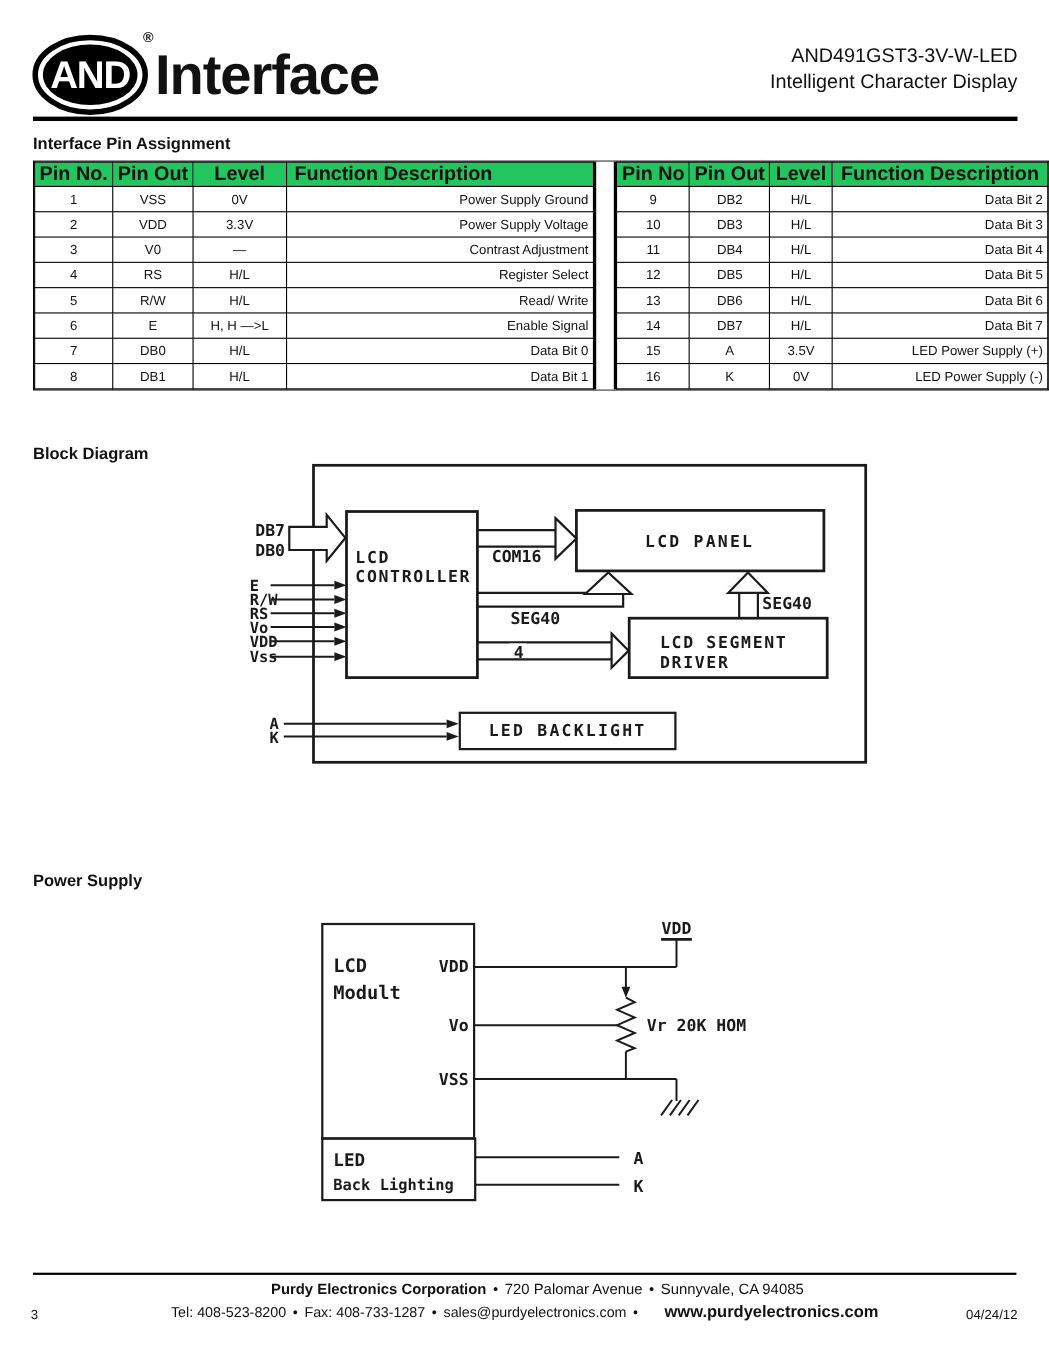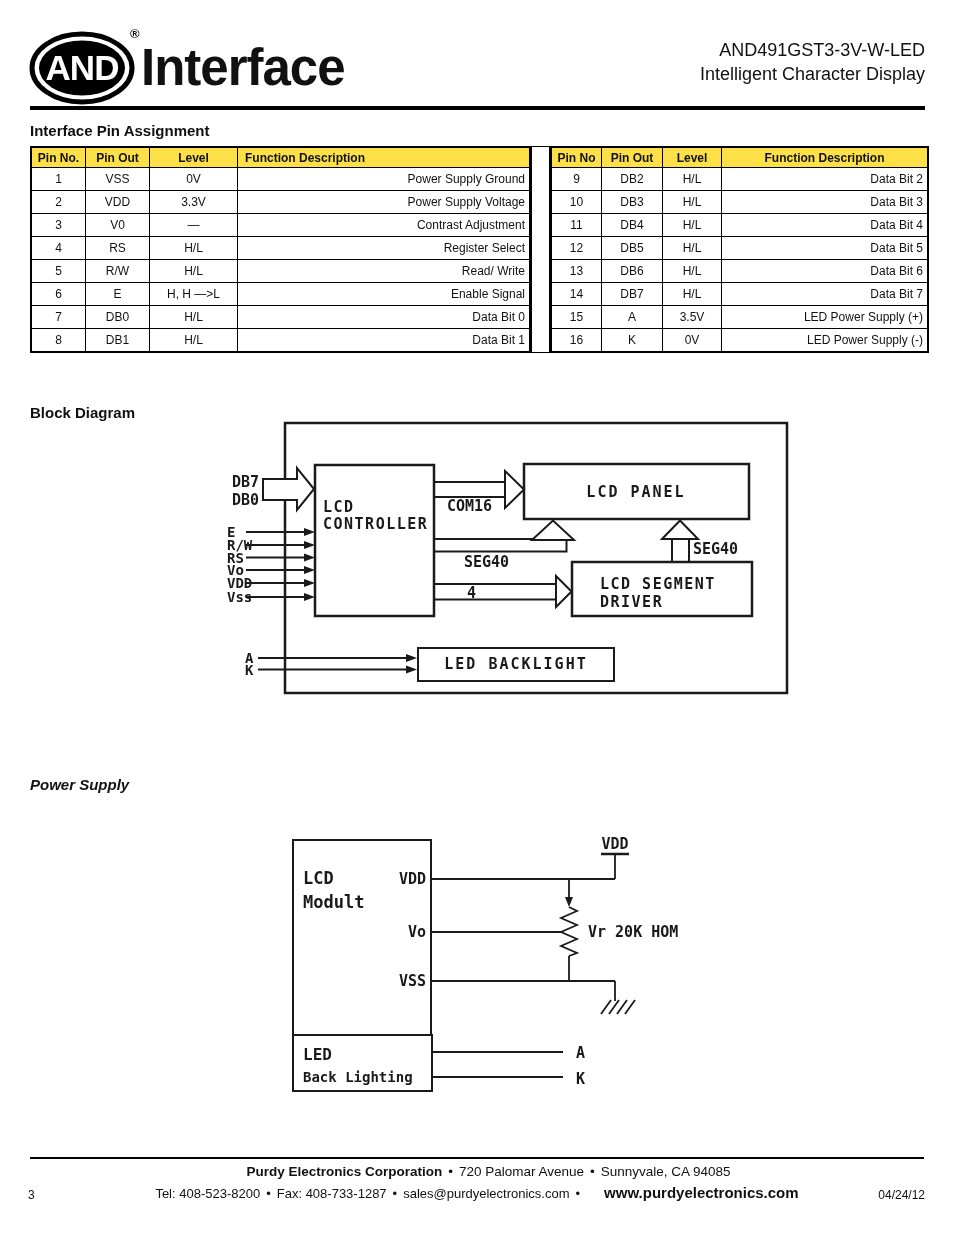--- a/index.html
+++ b/index.html
@@ -25,21 +25,21 @@
   
   .pin-tables {
     position:absolute; left:30px; top:146px; display:flex; align-items:stretch;
     border:1px solid #000;
   }
   .pin-tables table { border-collapse:collapse; table-layout:fixed; font-size:12px; }
   .pin-tables th, .pin-tables td {
     border:1.5px solid #000; padding:0 4px; height:22px; text-align:center;
     overflow:hidden; white-space:nowrap;
   }
-  .pin-tables th { background:#fde047; font-weight:bold; height:19px; font-size:12px; }
+  .pin-tables th { background:#22c55e; font-weight:bold; height:19px; font-size:18px; }
   .pin-tables td.fn { text-align:right; padding-left:7px; }
   .pin-tables th.fn-left { text-align:left; padding-left:7px; }
   .tbl-spacer { width:21px; box-sizing:border-box; border-left:2px solid #000; border-right:2px solid #000; background:#fff; }
   
   .diagram { position:absolute; }
   .diagram .box { fill:none; stroke:#1a1a1a; }
   .diagram .wire { stroke:#1a1a1a; fill:none; }
   .diagram .hollow { fill:#ffffff; stroke:#1a1a1a; }
   .diagram .solidhead { fill:#1a1a1a; stroke:none; }
   .diagram text {
@@ -279,21 +279,21 @@
     <g>
       <line class="wire" stroke-width="1.8" x1="258" y1="658" x2="406" y2="658"></line>
         <polygon class="solidhead" points="417,658 406,654 406,662"></polygon>
       <line class="wire" stroke-width="1.8" x1="258" y1="669.5" x2="406" y2="669.5"></line>
         <polygon class="solidhead" points="417,669.5 406,665.5 406,673.5"></polygon>
     </g>
     <text x="245" y="663" font-size="14">A</text>
     <text x="245" y="675" font-size="14">K</text>
   </svg>
 
-  <div class="sec-title" style="top:776px;font-style:italic;">Power Supply</div>
+  <div class="sec-title" style="top:792px;">Power Supply</div>
 
   <svg class="diagram" style="left:280px; top:825px;" width="400" height="270" viewBox="280 825 400 270">
 
     <rect class="box" x="293" y="840" width="138" height="195" stroke-width="2"></rect>
     <rect class="box" x="293" y="1035" width="139" height="56" stroke-width="2"></rect>
 
     <text x="303" y="884" font-size="17">LCD</text>
     <text x="303" y="908" font-size="17">Modult</text>
 
     <text x="426" y="884" font-size="15" text-anchor="end">VDD</text>

